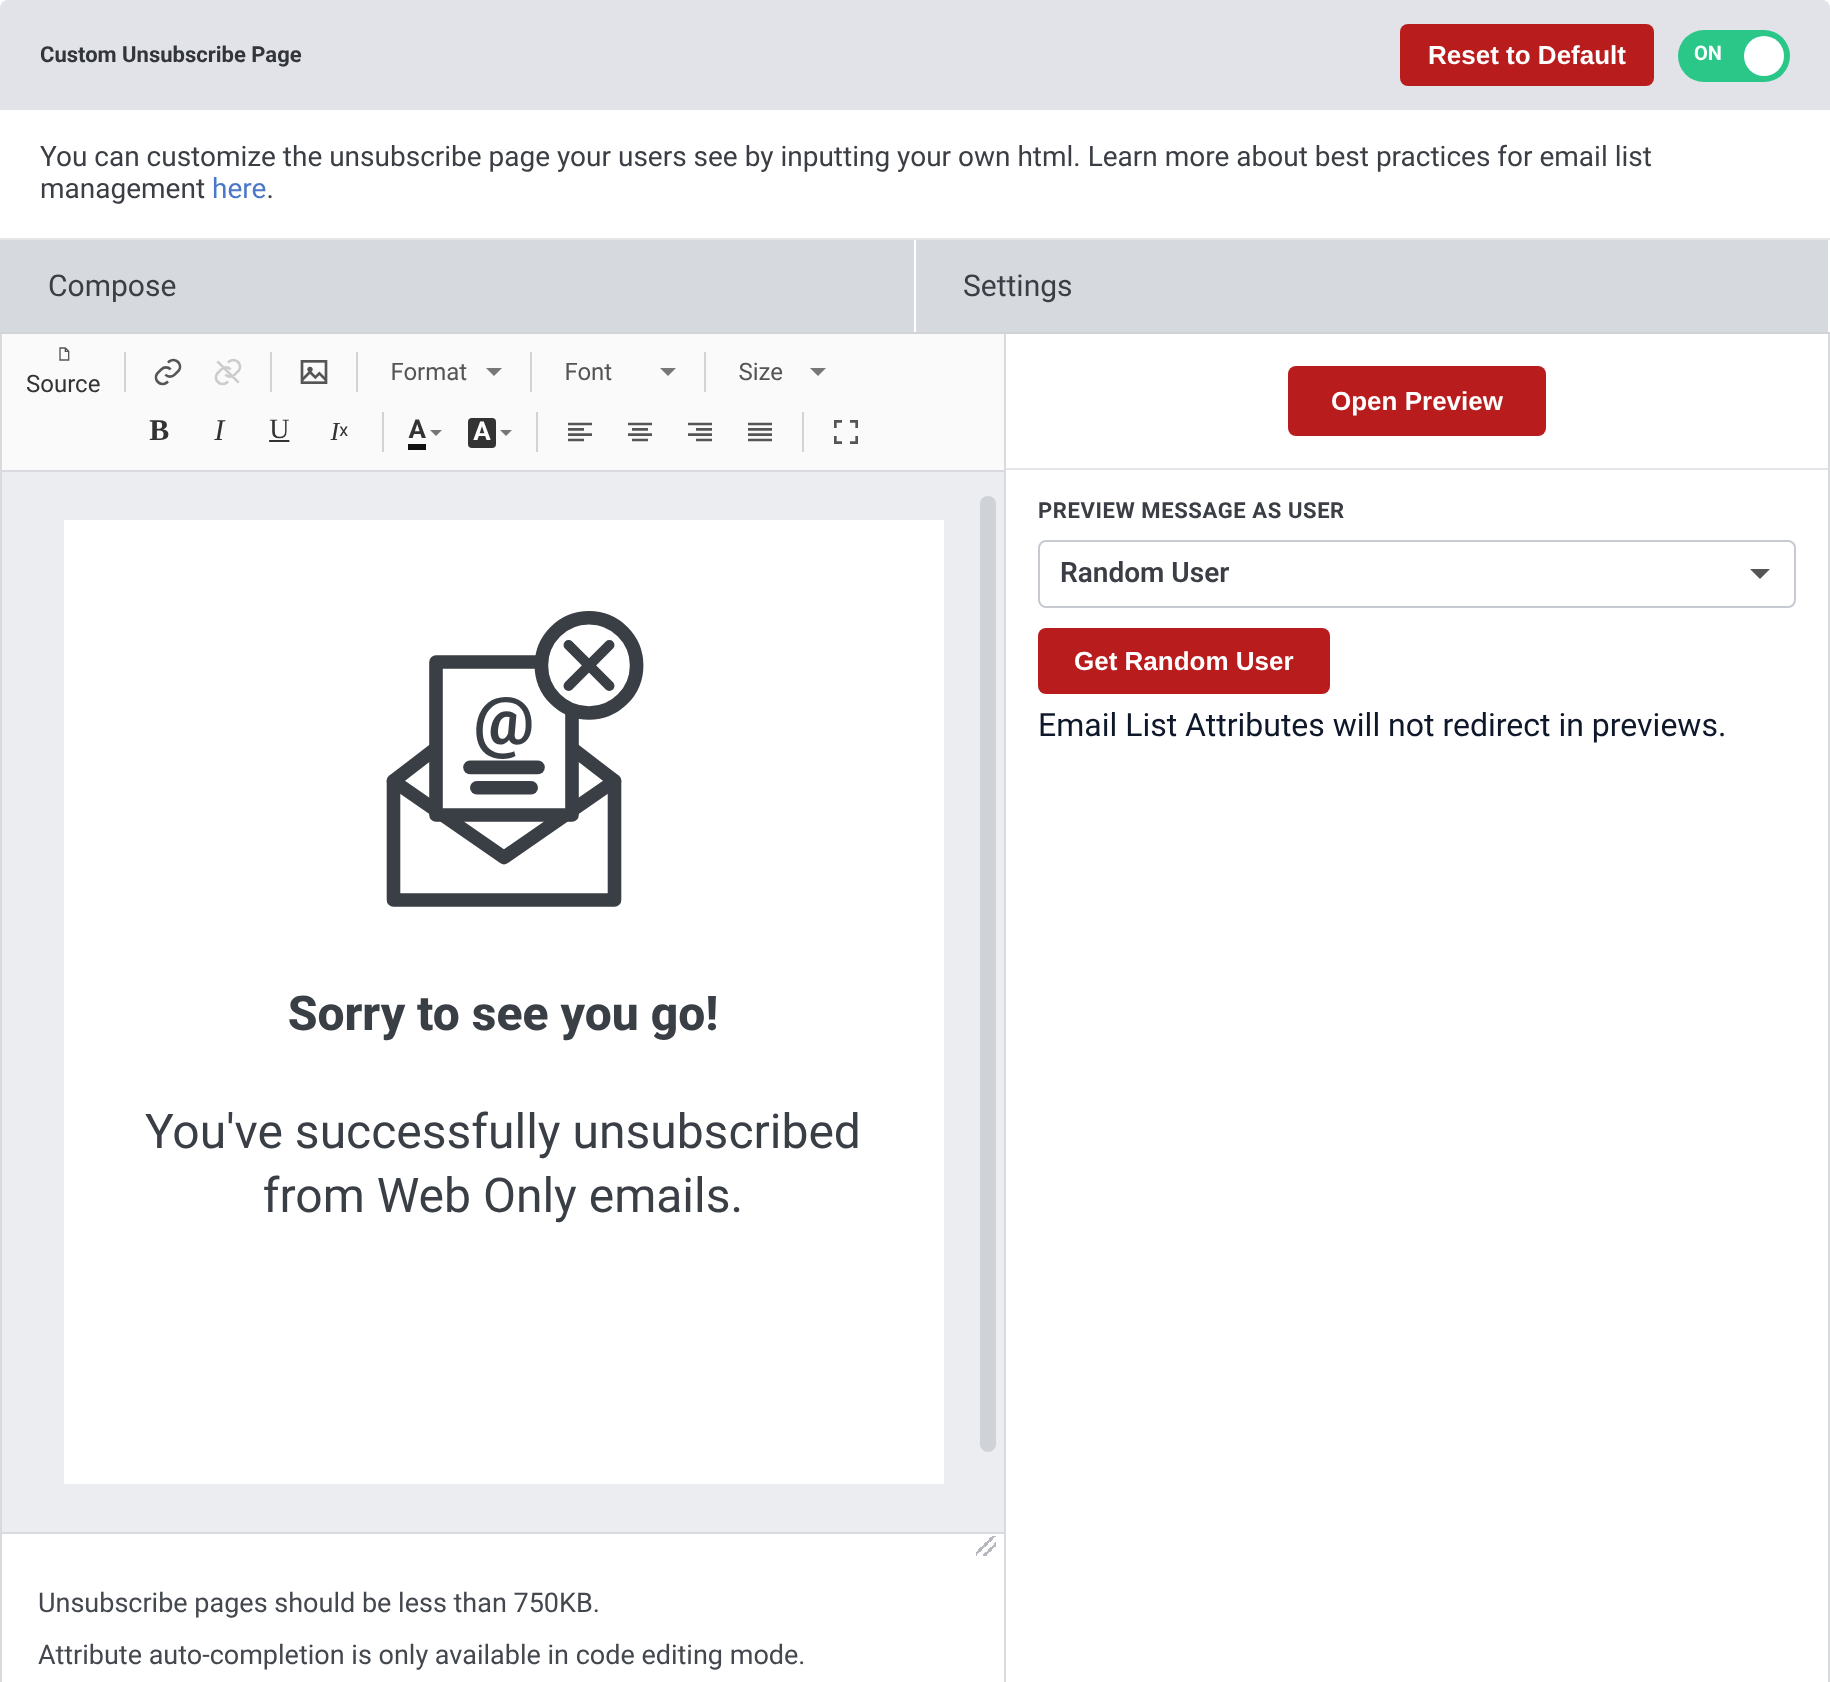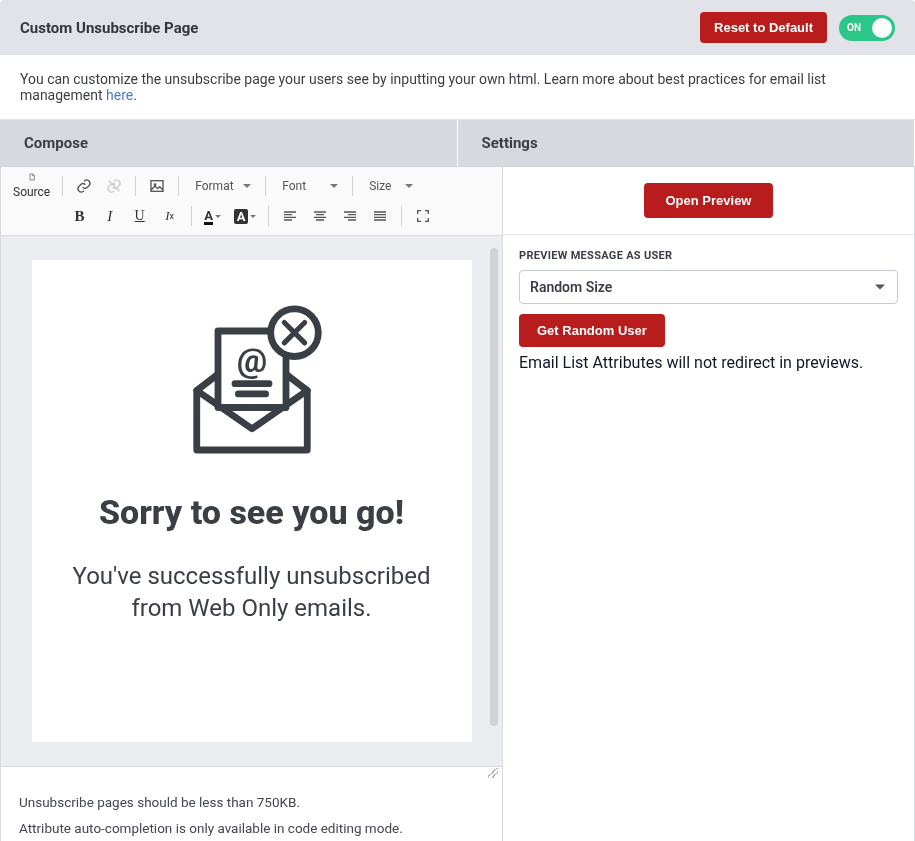--- a/index.html
+++ b/index.html
@@ -13,21 +13,21 @@
 .header {
   display: flex;
   align-items: center;
   justify-content: space-between;
   background: #e1e3e8;
   padding: 12px 20px;
   border-radius: 4px 4px 0 0;
 }
 .header-title {
   font-weight: 700;
-  font-size: 15px;
+  font-size: 11px;
   color: #32353a;
 }
 .header-right {
   display: flex;
   align-items: center;
   gap: 12px;
 }
 .btn {
   display: inline-flex;
   align-items: center;
@@ -81,21 +81,20 @@
   border-bottom: 1px solid #d0d3d8;
 }
 .tab {
   flex: none;
   width: 50%;
   padding: 14px 24px;
   font-size: 15px;
   color: #3b3f45;
   cursor: pointer;
   border-right: 1px solid #fff;
-  font-weight: bold;
 }
 .main {
   display: flex;
   border: 1px solid #d8dadf;
   border-top: none;
 }
 .left-col {
   flex: 0 0 502px;
   display: flex;
   flex-direction: column;
@@ -178,21 +177,21 @@
   justify-content: center;
 }
 .editor-canvas {
   width: 440px;
   background: #fff;
   padding: 32px 28px 40px;
   text-align: center;
 }
 .envelope-icon svg { width: 170px; height: 180px; }
 .canvas-heading {
-  font-size: 34px;
+  font-size: 24px;
   font-weight: 800;
   color: #3a3f46;
   margin-top: 18px;
   line-height: 1.15;
 }
 .canvas-sub {
   font-size: 24px;
   color: #3a3f46;
   margin-top: 28px;
   line-height: 1.35;
@@ -428,21 +427,21 @@
     </div>
   </div>
 
   <div class="right-col">
     <div class="preview-top">
       <button class="btn" style="padding:10px 22px">Open Preview</button>
     </div>
     <div class="right-section">
       <div class="section-label">PREVIEW MESSAGE AS USER</div>
       <div class="select-box">
-        <span>Random Size</span>
+        <span>Random User</span>
       </div>
       <div class="random-btn-wrap">
         <button class="btn" style="padding:9px 18px">Get Random User</button>
       </div>
       <div class="note-text">Email List Attributes will not redirect in previews.</div>
     </div>
   </div>
 </div>
 
 </body></html>

